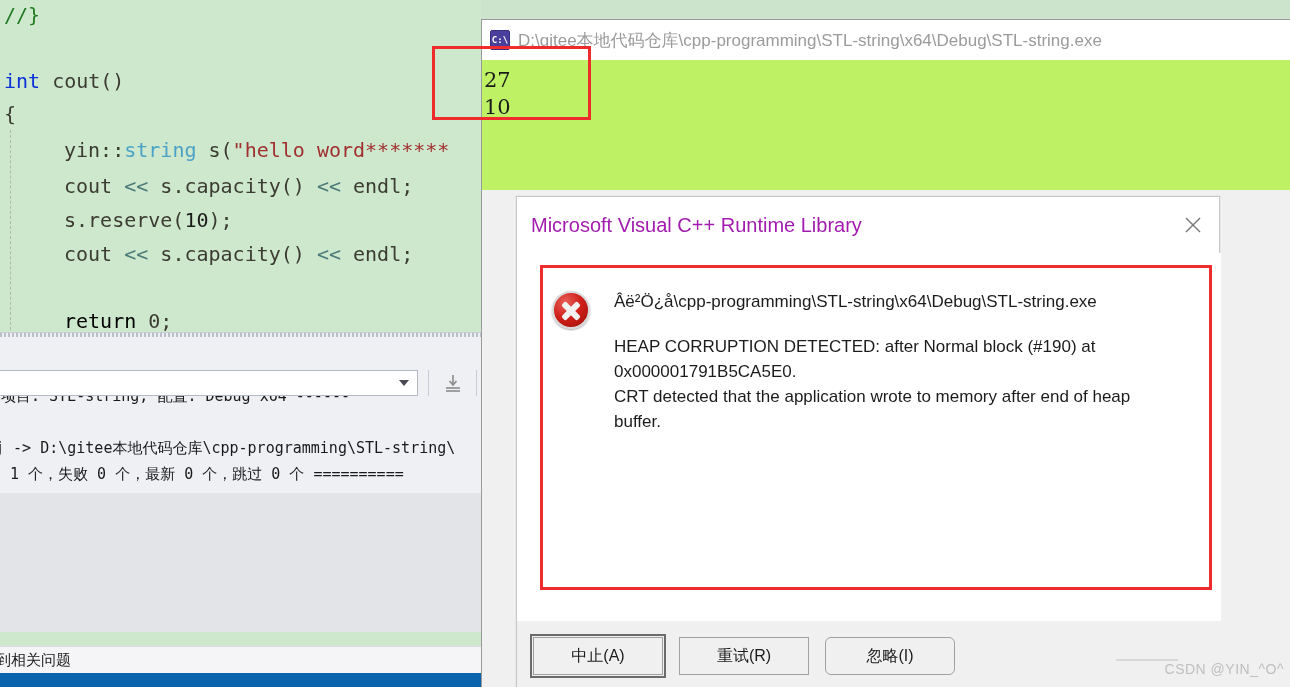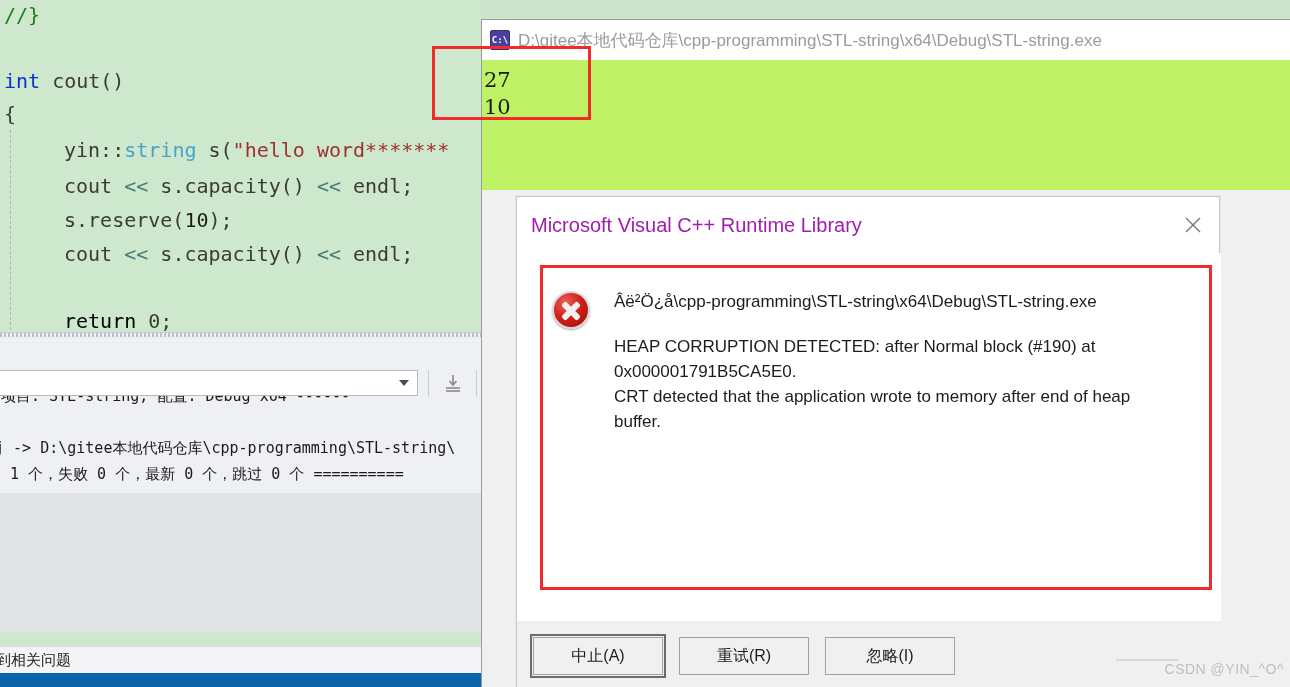--- a/index.html
+++ b/index.html
@@ -308,21 +308,21 @@
     </div>
 
     <div class="dlg-btnbar">
       <div id="btn-host">
           <div class="dlg-btn default" style="left: 16px;">
             <span>中止(A)</span>
           </div>
           <div class="dlg-btn" style="left: 162px;">
             <span>重试(R)</span>
           </div>
-          <div class="dlg-btn" style="left: 308px;">
+          <div class="dlg-btn" style="left: 308px; border-radius: 6px;">
             <span>忽略(I)</span>
           </div>
         </div>
     </div>
   </div>
 
   <div id="annot-host">
       <div class="annot" style="left: 432px; top: 46px; width: 159px; height: 74px; border-color: rgb(239, 43, 43);"></div>
       <div class="annot" style="left: 540px; top: 265px; width: 672px; height: 325px; border-color: rgb(239, 43, 43);"></div>
     </div>

